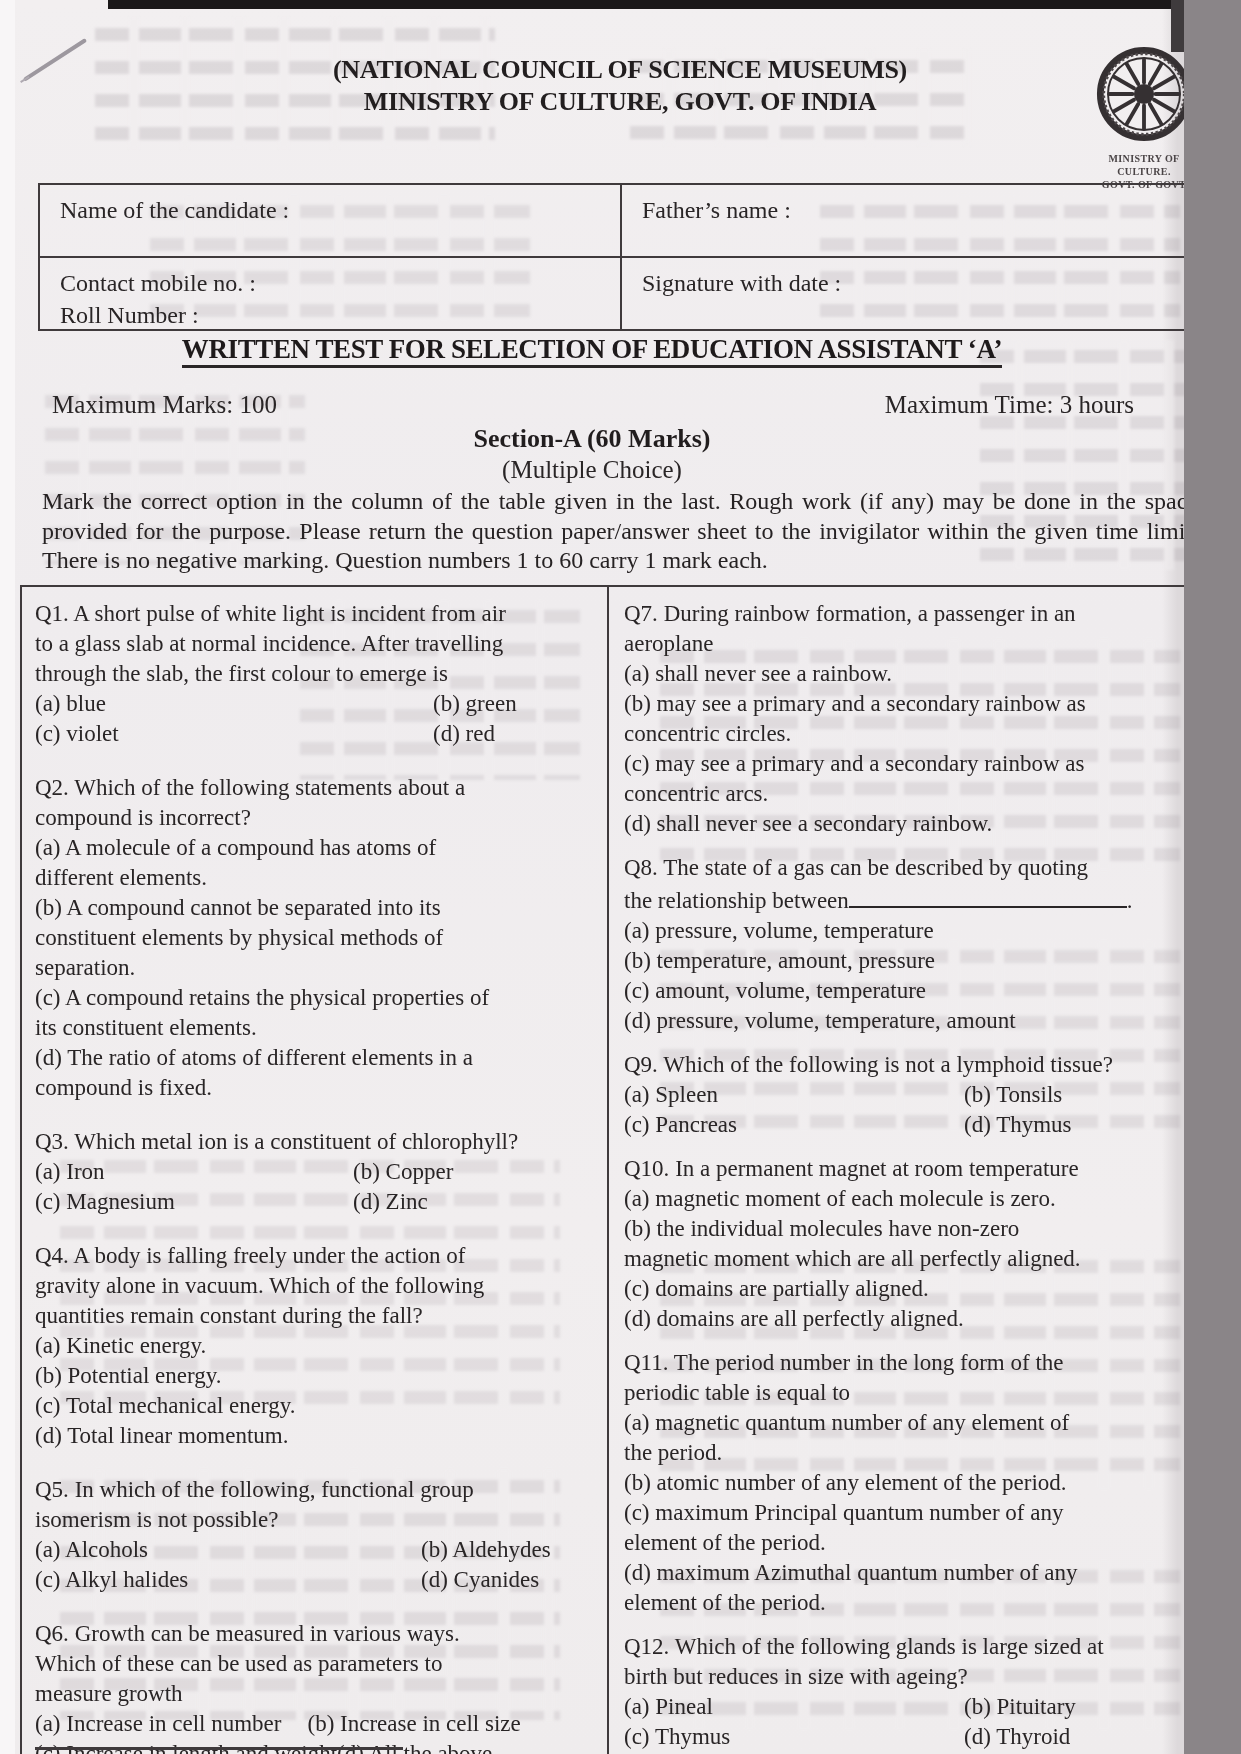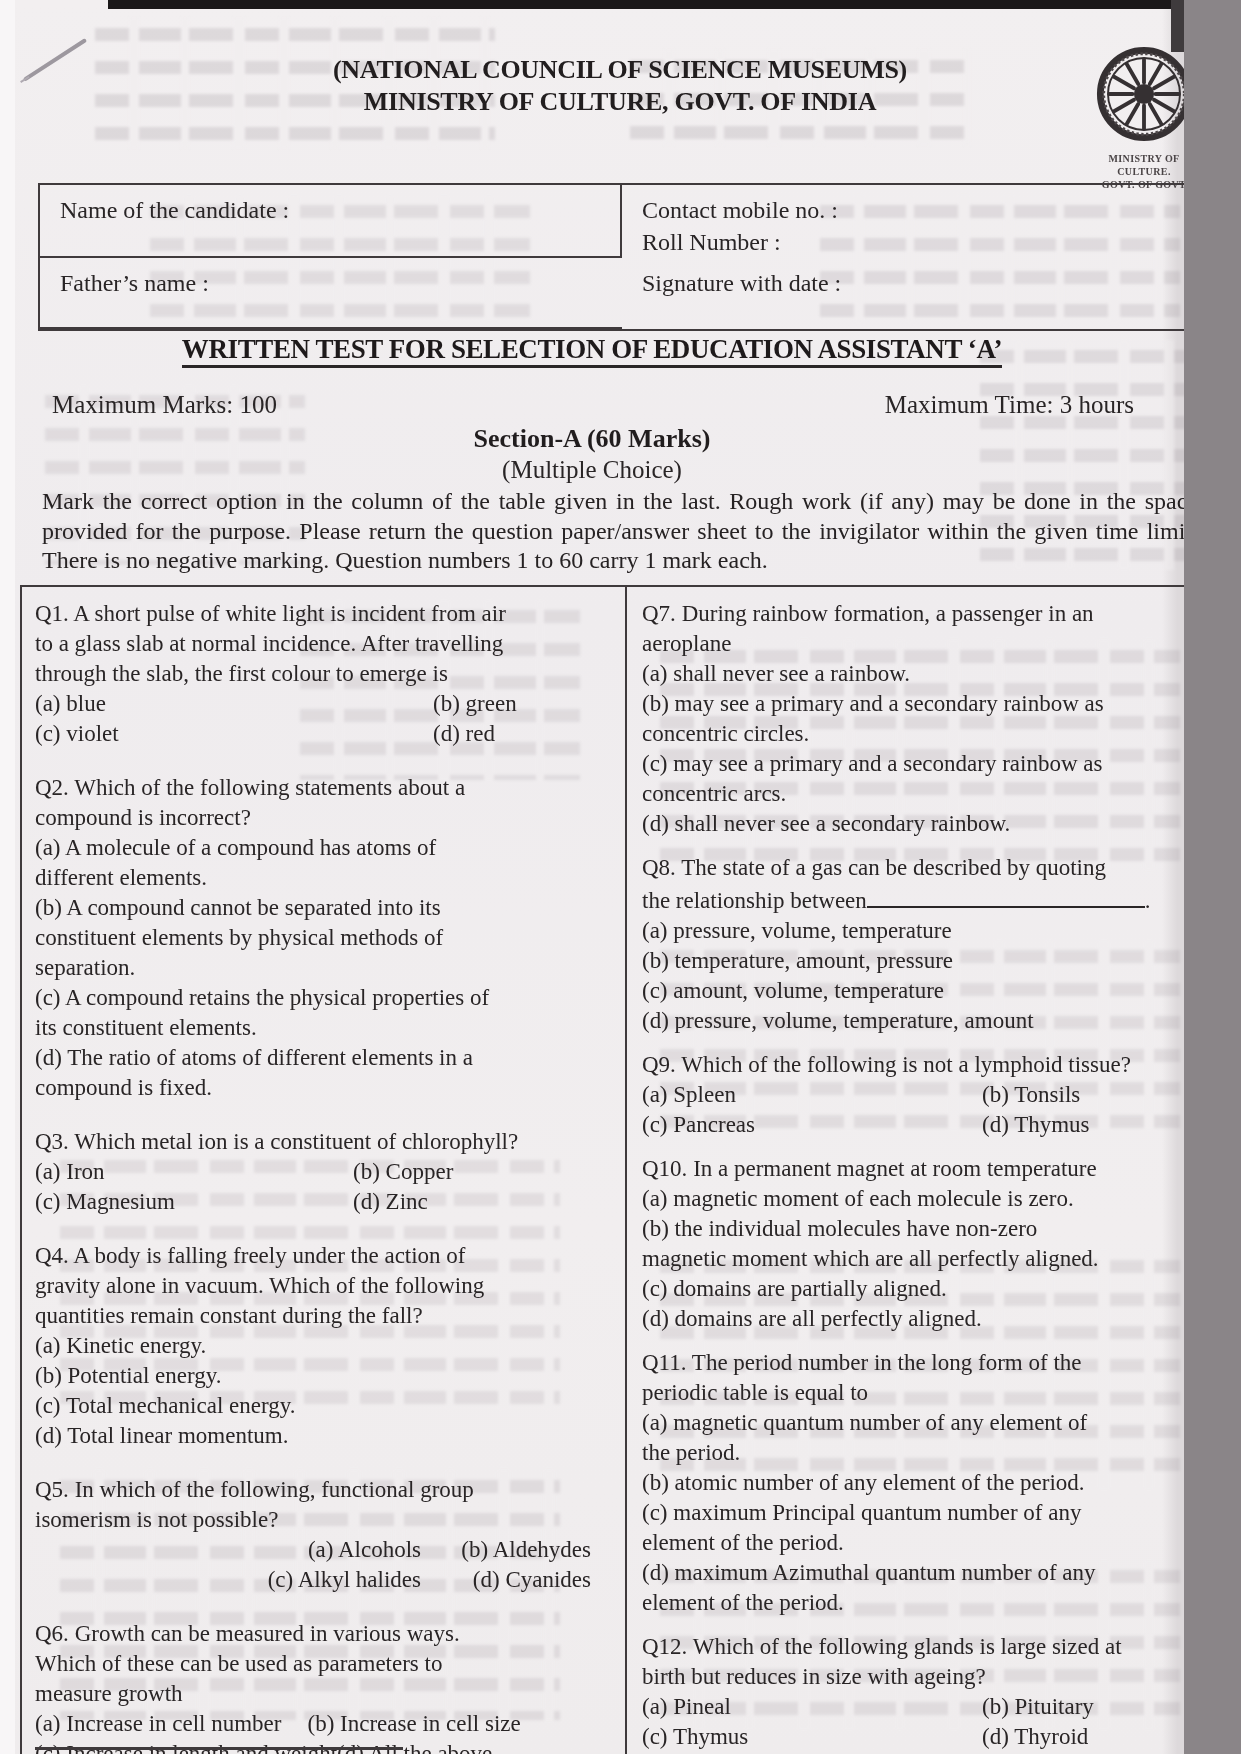--- a/index.html
+++ b/index.html
@@ -45,21 +45,21 @@
   .section-head{position:absolute;top:424px;left:0;width:100%;text-align:center;
     font-size:26px;font-weight:bold;color:#211d1e;}
   .section-sub{position:absolute;top:456px;left:0;width:100%;text-align:center;font-size:25px;}
   .instructions{position:absolute;top:487px;left:42px;width:1156px;font-size:24px;
     line-height:29.5px;text-align:justify;color:#262223;}
   
   .q-table{position:absolute;left:20px;top:585px;width:1166px;height:1169px;box-sizing:border-box;
     border:2px solid #3f3a3c;border-bottom:none;display:flex;overflow:hidden;font-size:23px;line-height:30px;}
   .q-col{box-sizing:border-box;padding:12px 16px 0 13px;}
   .q-col-left{width:585px;}
-  .q-col-right{flex:1;border-left:2px solid #3f3a3c;padding-left:15px;margin-left:18px;}
+  .q-col-right{flex:1;border-left:2px solid #3f3a3c;padding-left:15px;}
   .q-col-left .q{margin-bottom:24px;}
   .q-col-right .q{margin-bottom:14px;}
   .q-body,.q-text,.opt,.opt-line{white-space:pre-wrap;}
   .opt-grid{display:grid;}
   .opt-tight{display:flex;}
   .blank{display:inline-block;width:278px;border-bottom:2px solid #2a2627;height:1em;vertical-align:baseline;}
   .partial-bottom{position:absolute;left:35px;top:1747px;width:368px;height:3px;background:#3f3a3c;}
 </style>
 </head>
 <body>
@@ -116,26 +116,26 @@
     <div class="logo-caption">
       <div>MINISTRY OF CULTURE.</div>
       <div>GOVT. OF GOVT</div>
     </div>
   </div>
 
   <div class="cand-table">
     <div class="cand-cell bl rl">
       <span>Name of the candidate :</span>
     </div>
+    <div class="cand-cell bl">
+      <span>Father’s name :</span>
+    </div>
     <div class="cand-cell rl">
       <div>Contact mobile no. :</div>
       <div>Roll Number :</div>
-    </div>
-    <div class="cand-cell bl">
-      <span>Father’s name :</span>
     </div>
     <div class="cand-cell">
       <span>Signature with date :</span>
     </div>
   </div>
 
   <div class="doc-title">
     <span>WRITTEN TEST FOR SELECTION OF EDUCATION ASSISTANT ‘A’</span>
   </div>
   <div class="meta-row">
@@ -186,21 +186,21 @@
 gravity alone in vacuum. Which of the following
 quantities remain constant during the fall?</span></div>
           <div class="opt-line"><span class="opt"><span class="">(a)</span> <span class="">Kinetic energy.</span></span></div>
           <div class="opt-line"><span class="opt"><span class="">(b)</span> <span class="">Potential energy.</span></span></div>
           <div class="opt-line"><span class="opt"><span class="">(c)</span> <span class="">Total mechanical energy.</span></span></div>
           <div class="opt-line"><span class="opt"><span class="">(d)</span> <span class="">Total linear momentum.</span></span></div>
         </div>
         <div class="q">
           <div class="q-body"><span class="q-num">Q5.</span> <span class="q-text">In which of the following, functional group
 isomerism is not possible?</span></div>
-          <div class="opt-grid" style="grid-template-columns: 386px 1fr; text-align: right;">
+          <div class="opt-grid" style="grid-template-columns: 386px 1fr;">
             <span class="opt"><span class="">(a)</span> <span class="">Alcohols</span></span>
             <span class="opt"><span class="">(b)</span> <span class="">Aldehydes</span></span>
             <span class="opt"><span class="">(c)</span> <span class="">Alkyl halides</span></span>
             <span class="opt"><span class="">(d)</span> <span class="">Cyanides</span></span>
           </div>
         </div>
         <div class="q">
           <div class="q-body"><span class="q-num">Q6.</span> <span class="q-text">Growth can be measured in various ways.
 Which of these can be used as parameters to
 measure growth</span></div>

